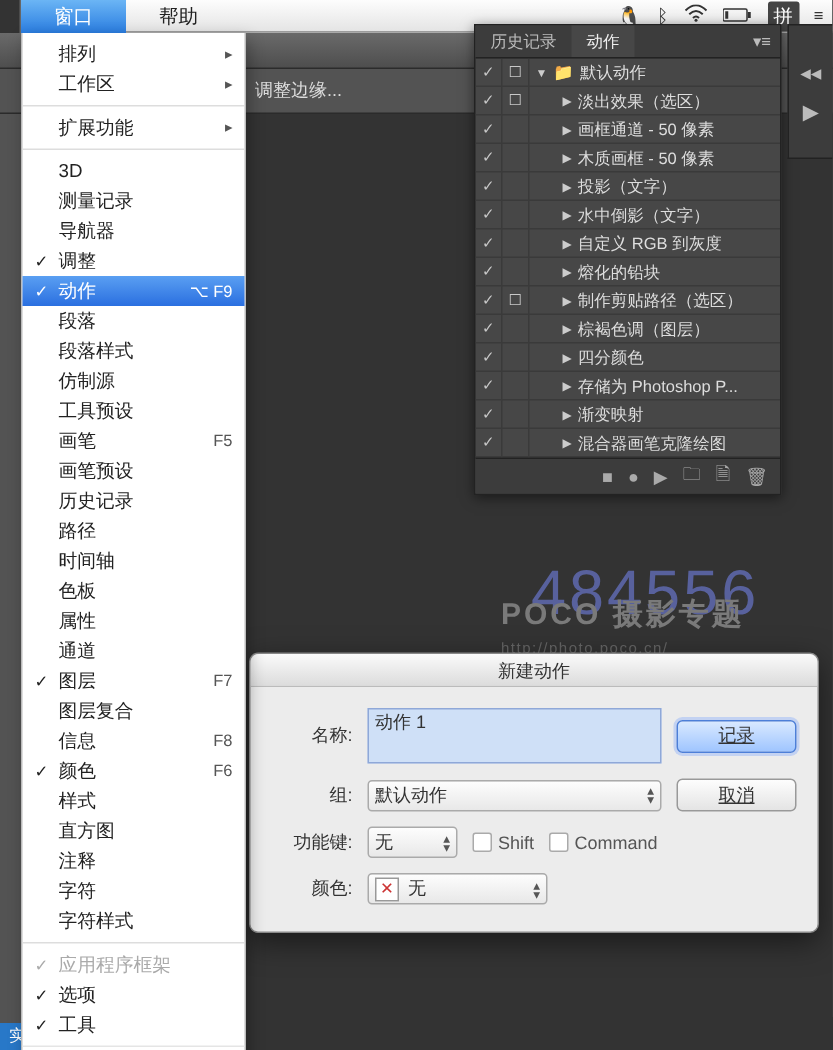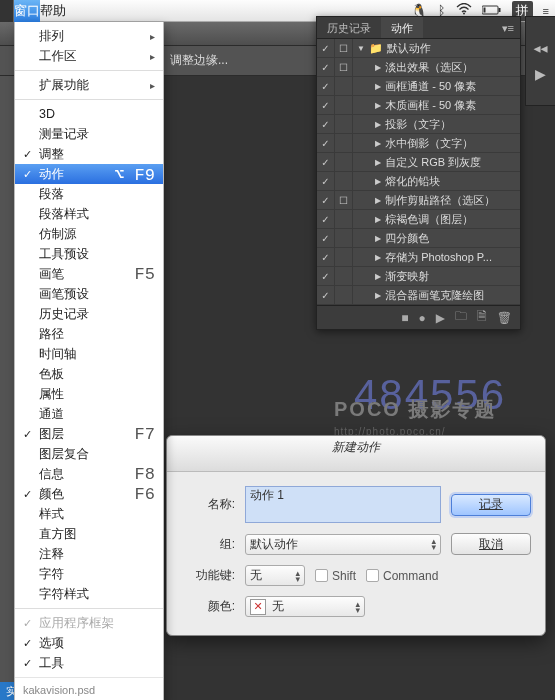--- a/index.html
+++ b/index.html
@@ -1,33 +1,33 @@
 <!DOCTYPE html>
 <html><head>
 <meta charset="utf-8">
 <style>
 * { margin:0; padding:0; box-sizing:border-box; font-family:"Helvetica Neue",Arial,"Microsoft YaHei",sans-serif; -webkit-font-smoothing:antialiased; }
 body { width:555px; height:700px; background:#3a3a3a; overflow:hidden; position:relative; }
 
 
 .menubar { height:22px; background:linear-gradient(#fdfdfd,#e4e4e4); border-bottom:1px solid #aaa; display:flex; align-items:center; font-size:13px; color:#222; position:relative; }
 .menubar .left-cut { width:14px; height:22px; background:#333; border-right:1px solid #666; }
-.menubar .mitem { padding:0 0; height:22px; line-height:22px; }
+.menubar .mitem { padding:0 22px; height:22px; line-height:22px; }
 .menubar .mitem.sel { background:linear-gradient(#6bb5f5,#2a7de0); color:#fff; }
 .menubar .status { position:absolute; right:6px; display:flex; gap:10px; align-items:center; color:#333; }
 .menubar .status span { font-size:13px; }
 .status .ime { background:#444; color:#fff; font-size:11px; padding:1px 4px; border-radius:2px; }
 
 
 .dropdown { position:absolute; left:14px; top:22px; width:150px; background:#fff; border:1px solid #bbb; border-top:none; box-shadow:2px 4px 10px rgba(0,0,0,.3); font-size:12.5px; color:#222; z-index:50; }
 .dropdown .grp { padding:4px 0; }
 .dropdown .sep { height:1px; background:#ddd; margin:0; }
 .dropdown .ditem { height:20px; display:flex; align-items:center; padding-left:24px; padding-right:8px; position:relative; cursor:default; }
 .dropdown .ditem .chk { position:absolute; left:8px; font-size:11px; }
-.dropdown .ditem .sc { margin-left:auto; font-size:17px; color:#555;font-family:Liberation Mono, monospace; }
+.dropdown .ditem .sc { margin-left:auto; font-size:11px; color:#555; }
 .dropdown .ditem.sel { background:linear-gradient(#5a9ff2,#2a6fe0); color:#fff; }
 .dropdown .ditem.sel .sc { color:#fff; }
 .dropdown .ditem.arrow::after { content:"▸"; position:absolute; right:8px; color:#555; font-size:10px; }
 .dropdown .bottom { padding:6px 8px; color:#888; font-size:11px; border-top:1px solid #e5e5e5; }
 
 
 .app { position:absolute; top:22px; left:0; right:0; bottom:0; background:#535353; }
 .apptitle { height:24px; background:linear-gradient(#6a6a6a,#4e4e4e); color:#e5e5e5; font-size:12px; padding-left:108px; line-height:24px; border-bottom:1px solid #2b2b2b; }
 .toolbar { height:30px; background:#535353; padding-left:170px; display:flex; align-items:center; color:#ddd; font-size:12px; gap:8px; border-bottom:1px solid #2b2b2b; }
 .canvas { position:absolute; top:54px; left:164px; right:0; bottom:0; background:#333; }
@@ -51,21 +51,21 @@
 .sidestrip { position:absolute; right:0; top:16px; width:30px; height:90px; background:#3c3c3c; border:1px solid #222; border-right:none; display:flex; flex-direction:column; align-items:center; justify-content:center; gap:10px; color:#bbb; font-size:14px; }
 
 
 .wm { position:absolute; top:258px; left:190px; color:#5f6ab0; font-size:42px; font-weight:normal; letter-spacing:2px; opacity:.85; pointer-events:none;margin-top:37px; }
 .wm2 { position:absolute; top:320px; left:170px; color:#7a7a7a; font-size:13px; pointer-events:none; }
 .wm2 .big { font-size:20px; font-weight:bold; letter-spacing:2px; }
 .wm2 .sub { font-size:10px; color:#666; letter-spacing:1px; }
 
 
 .dialog { position:absolute; left:166px; top:435px; width:380px; background:#ececec; border:1px solid #888; border-radius:6px; box-shadow:0 6px 20px rgba(0,0,0,.5); font-size:12px; color:#333; }
-.dialog .titlebar { height:36px; background:linear-gradient(#fafafa,#dcdcdc); border-bottom:1px solid #bbb; border-radius:6px 6px 0 0; text-align:center; line-height:22px; font-size:12px;font-style:italic; }
+.dialog .titlebar { height:22px; background:linear-gradient(#fafafa,#dcdcdc); border-bottom:1px solid #bbb; border-radius:6px 6px 0 0; text-align:center; line-height:22px; font-size:12px; }
 .dialog .body { padding:14px 14px 18px; display:grid; grid-template-columns:54px 1fr 80px; gap:10px 10px; align-items:center; }
 .dialog label { text-align:right; }
 .txtfield { height:37px; border:1px solid #8fa8d8; background:#fff; padding:0 4px; font-size:12px; }
 .selfield { height:21px; border:1px solid #aaa; border-radius:3px; background:linear-gradient(#fdfdfd,#e8e8e8); padding:0 4px; font-size:12px; display:flex; align-items:center; justify-content:space-between; }
 .selfield .arr { font-size:9px; color:#555; display:flex; flex-direction:column; line-height:6px; }
 .btn { height:22px; border:1px solid #999; border-radius:4px; background:linear-gradient(#fdfdfd,#e4e4e4); font-size:12px; cursor:default; display:flex; align-items:center; justify-content:center;text-decoration:underline; }
 .btn.primary { border-color:#4d7fd8; background:linear-gradient(#d9e9ff,#9fc5ff); box-shadow:0 0 0 2px rgba(100,150,255,.3); }
 .chkbox { display:flex; align-items:center; gap:4px; font-size:12px; color:#555; }
 .chkbox .box { width:13px; height:13px; border:1px solid #aaa; border-radius:2px; background:#fff; }
 .colorfield { display:flex; align-items:center; gap:6px; }
@@ -133,20 +133,23 @@
     </div>
   <div class="sep"></div>
   <div class="grp" id="dd-g3">
       <div class="ditem">
         <span>3D</span>
       </div>
       <div class="ditem">
         <span>测量记录</span>
       </div>
       <div class="ditem">
+        <span>导航器</span>
+      </div>
+      <div class="ditem">
         <span class="chk">✓</span>
         <span>调整</span>
       </div>
       <div class="ditem sel">
         <span class="chk">✓</span>
         <span>动作</span>
         <span class="sc">⌥ F9</span>
       </div>
       <div class="ditem">
         <span>段落</span>

